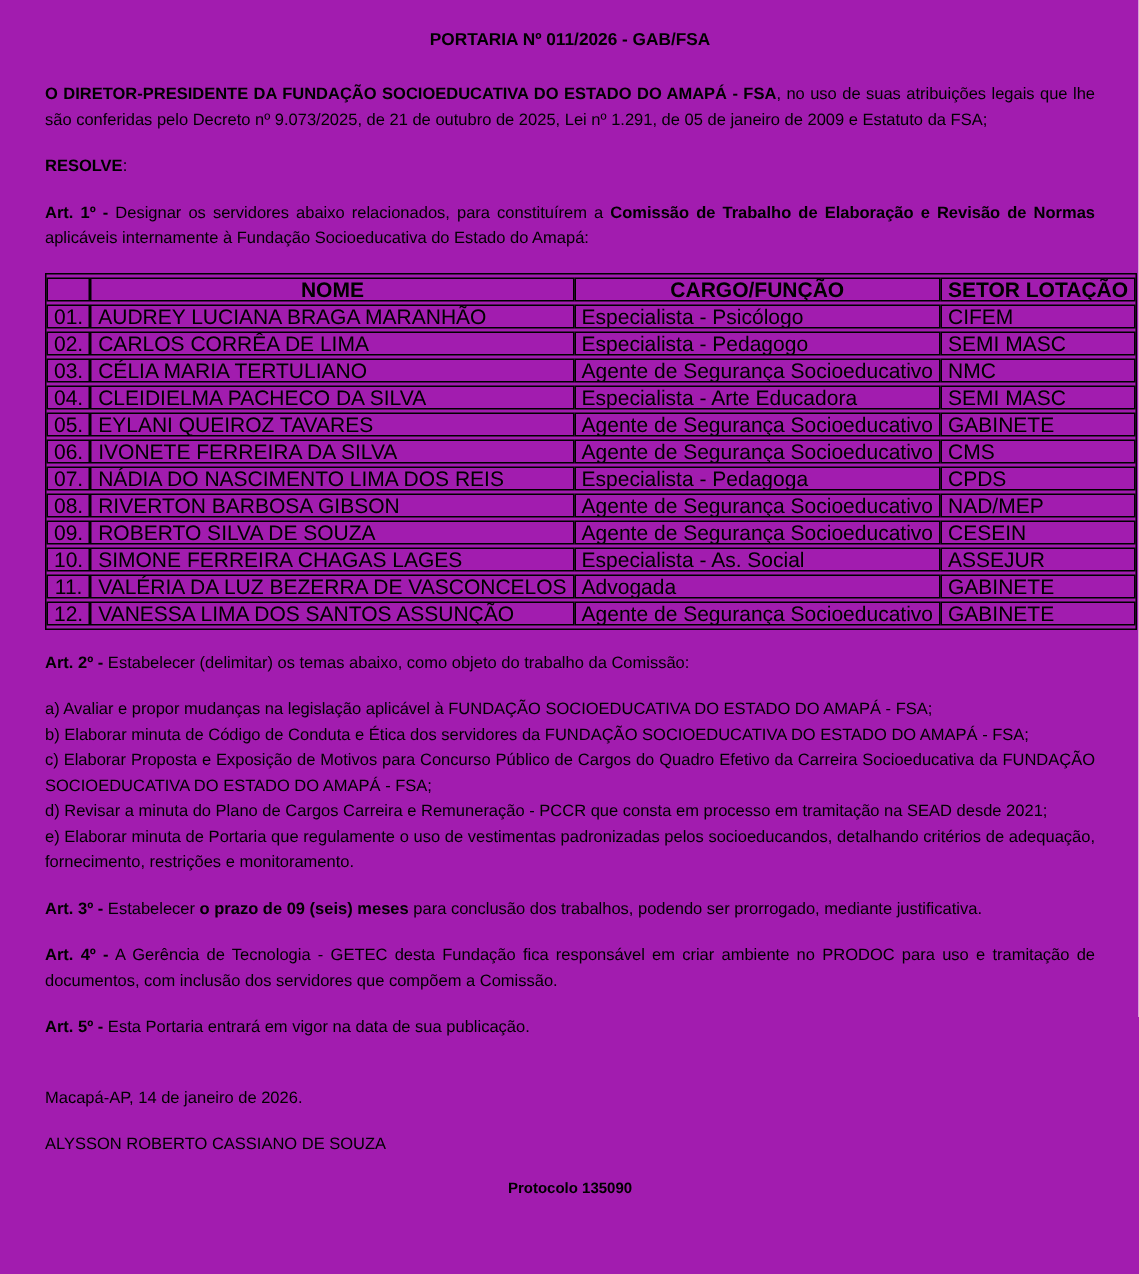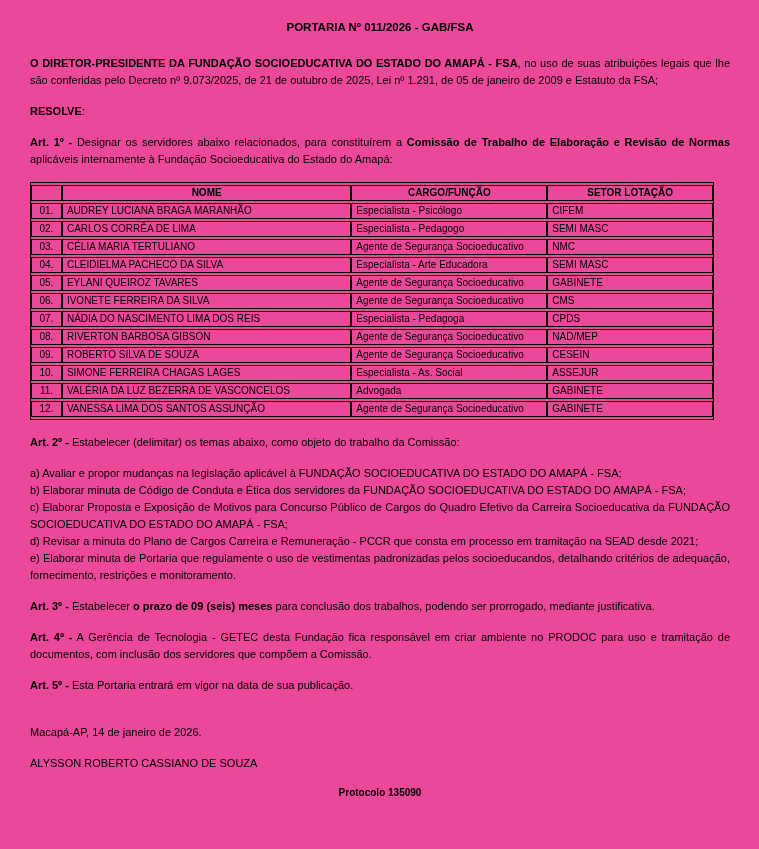--- a/index.html
+++ b/index.html
@@ -7,21 +7,21 @@
   body {
     width: 759px;
     font-family: "Liberation Sans", "DejaVu Sans", sans-serif;
     color: #000000;
   }
   .page {
     width: 759px;
     height: 849px;
     padding: 19px 29px 6px 30px;
     overflow: hidden;
-    background: #ec4899;
+    background: #a21caf;
     font-size: 11px;
     line-height: 17px;
   }
   .doc-title {
     text-align: center;
     font-weight: bold;
     font-size: 11.5px;
     margin-bottom: 19px;
   }
   p.block {
@@ -29,21 +29,21 @@
     margin-bottom: 14px;
   }
   p.tight { margin-bottom: 0; }
   .b { font-weight: bold; }
   table.servants {
     width: 684px;
     border: 1px solid #000;
     border-collapse: separate;
     border-spacing: 0 2px;
     margin: 0 0 14px 0;
-    font-size: 10px;
+    font-size: 14px;
     line-height: 12px;
   }
   table.servants th, table.servants td {
     border: 1px solid #000;
     padding: 1px 4px;
     height: 12px;
     vertical-align: middle;
     white-space: nowrap;
     overflow: hidden;
   }

